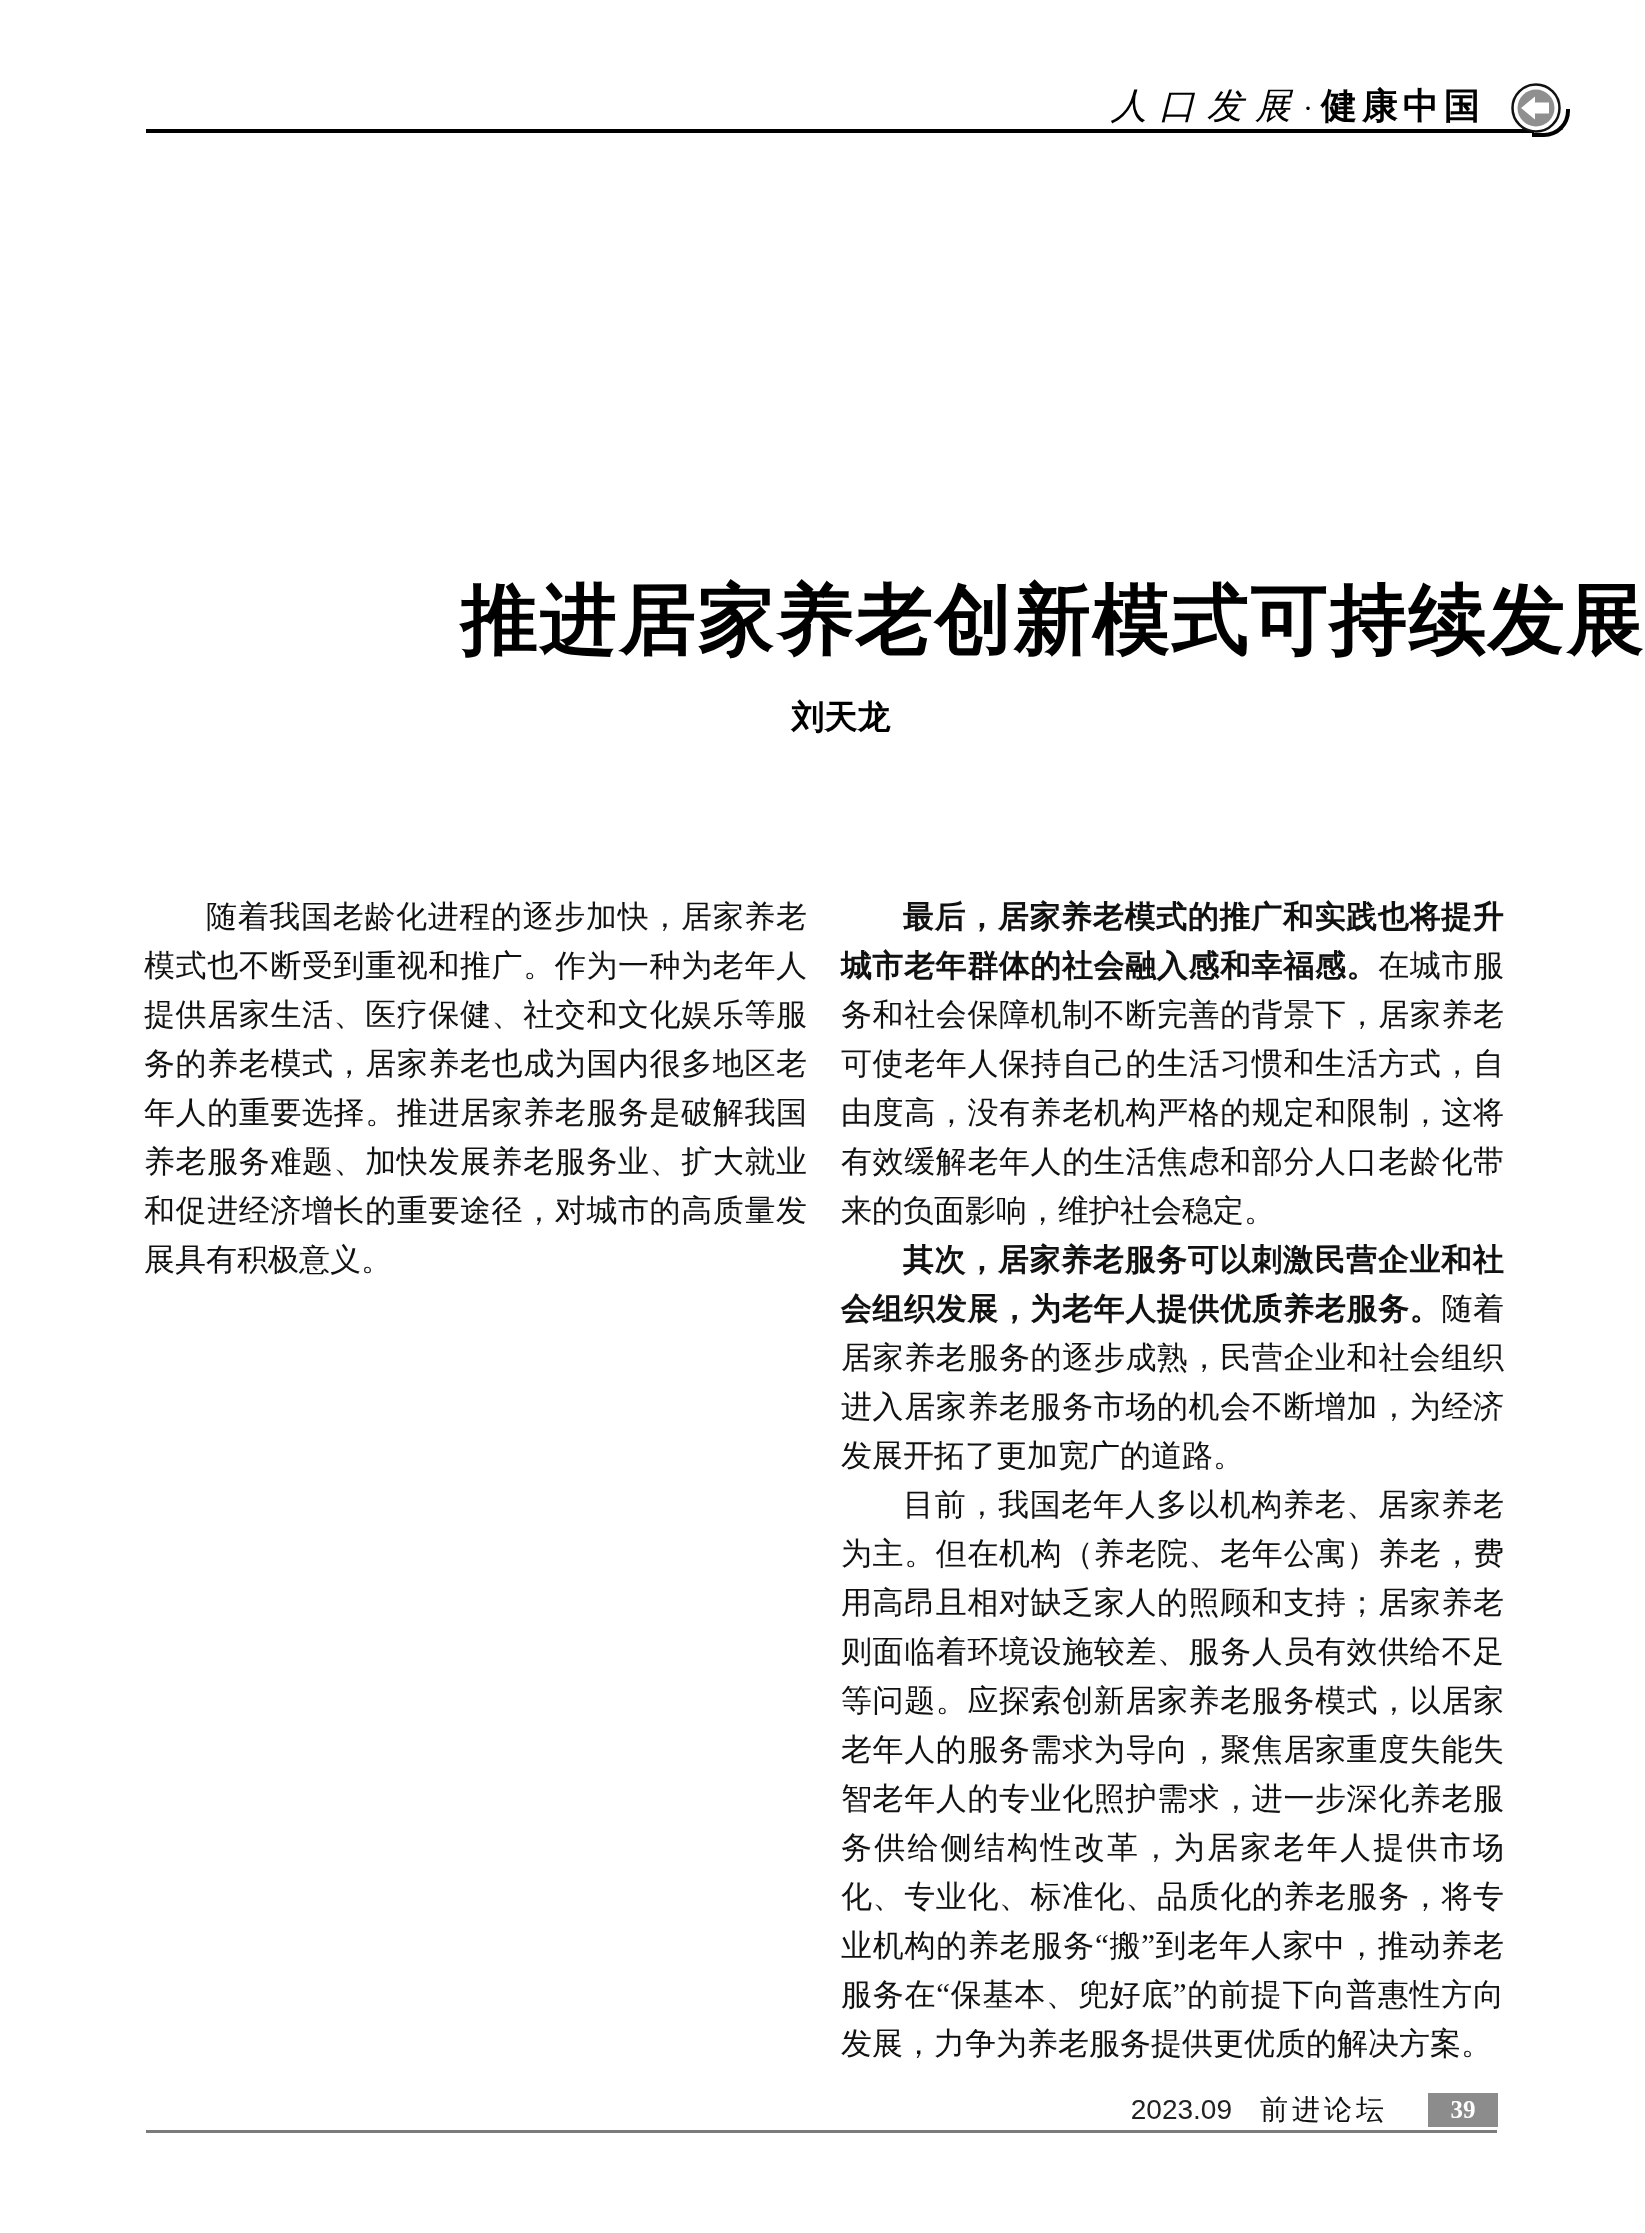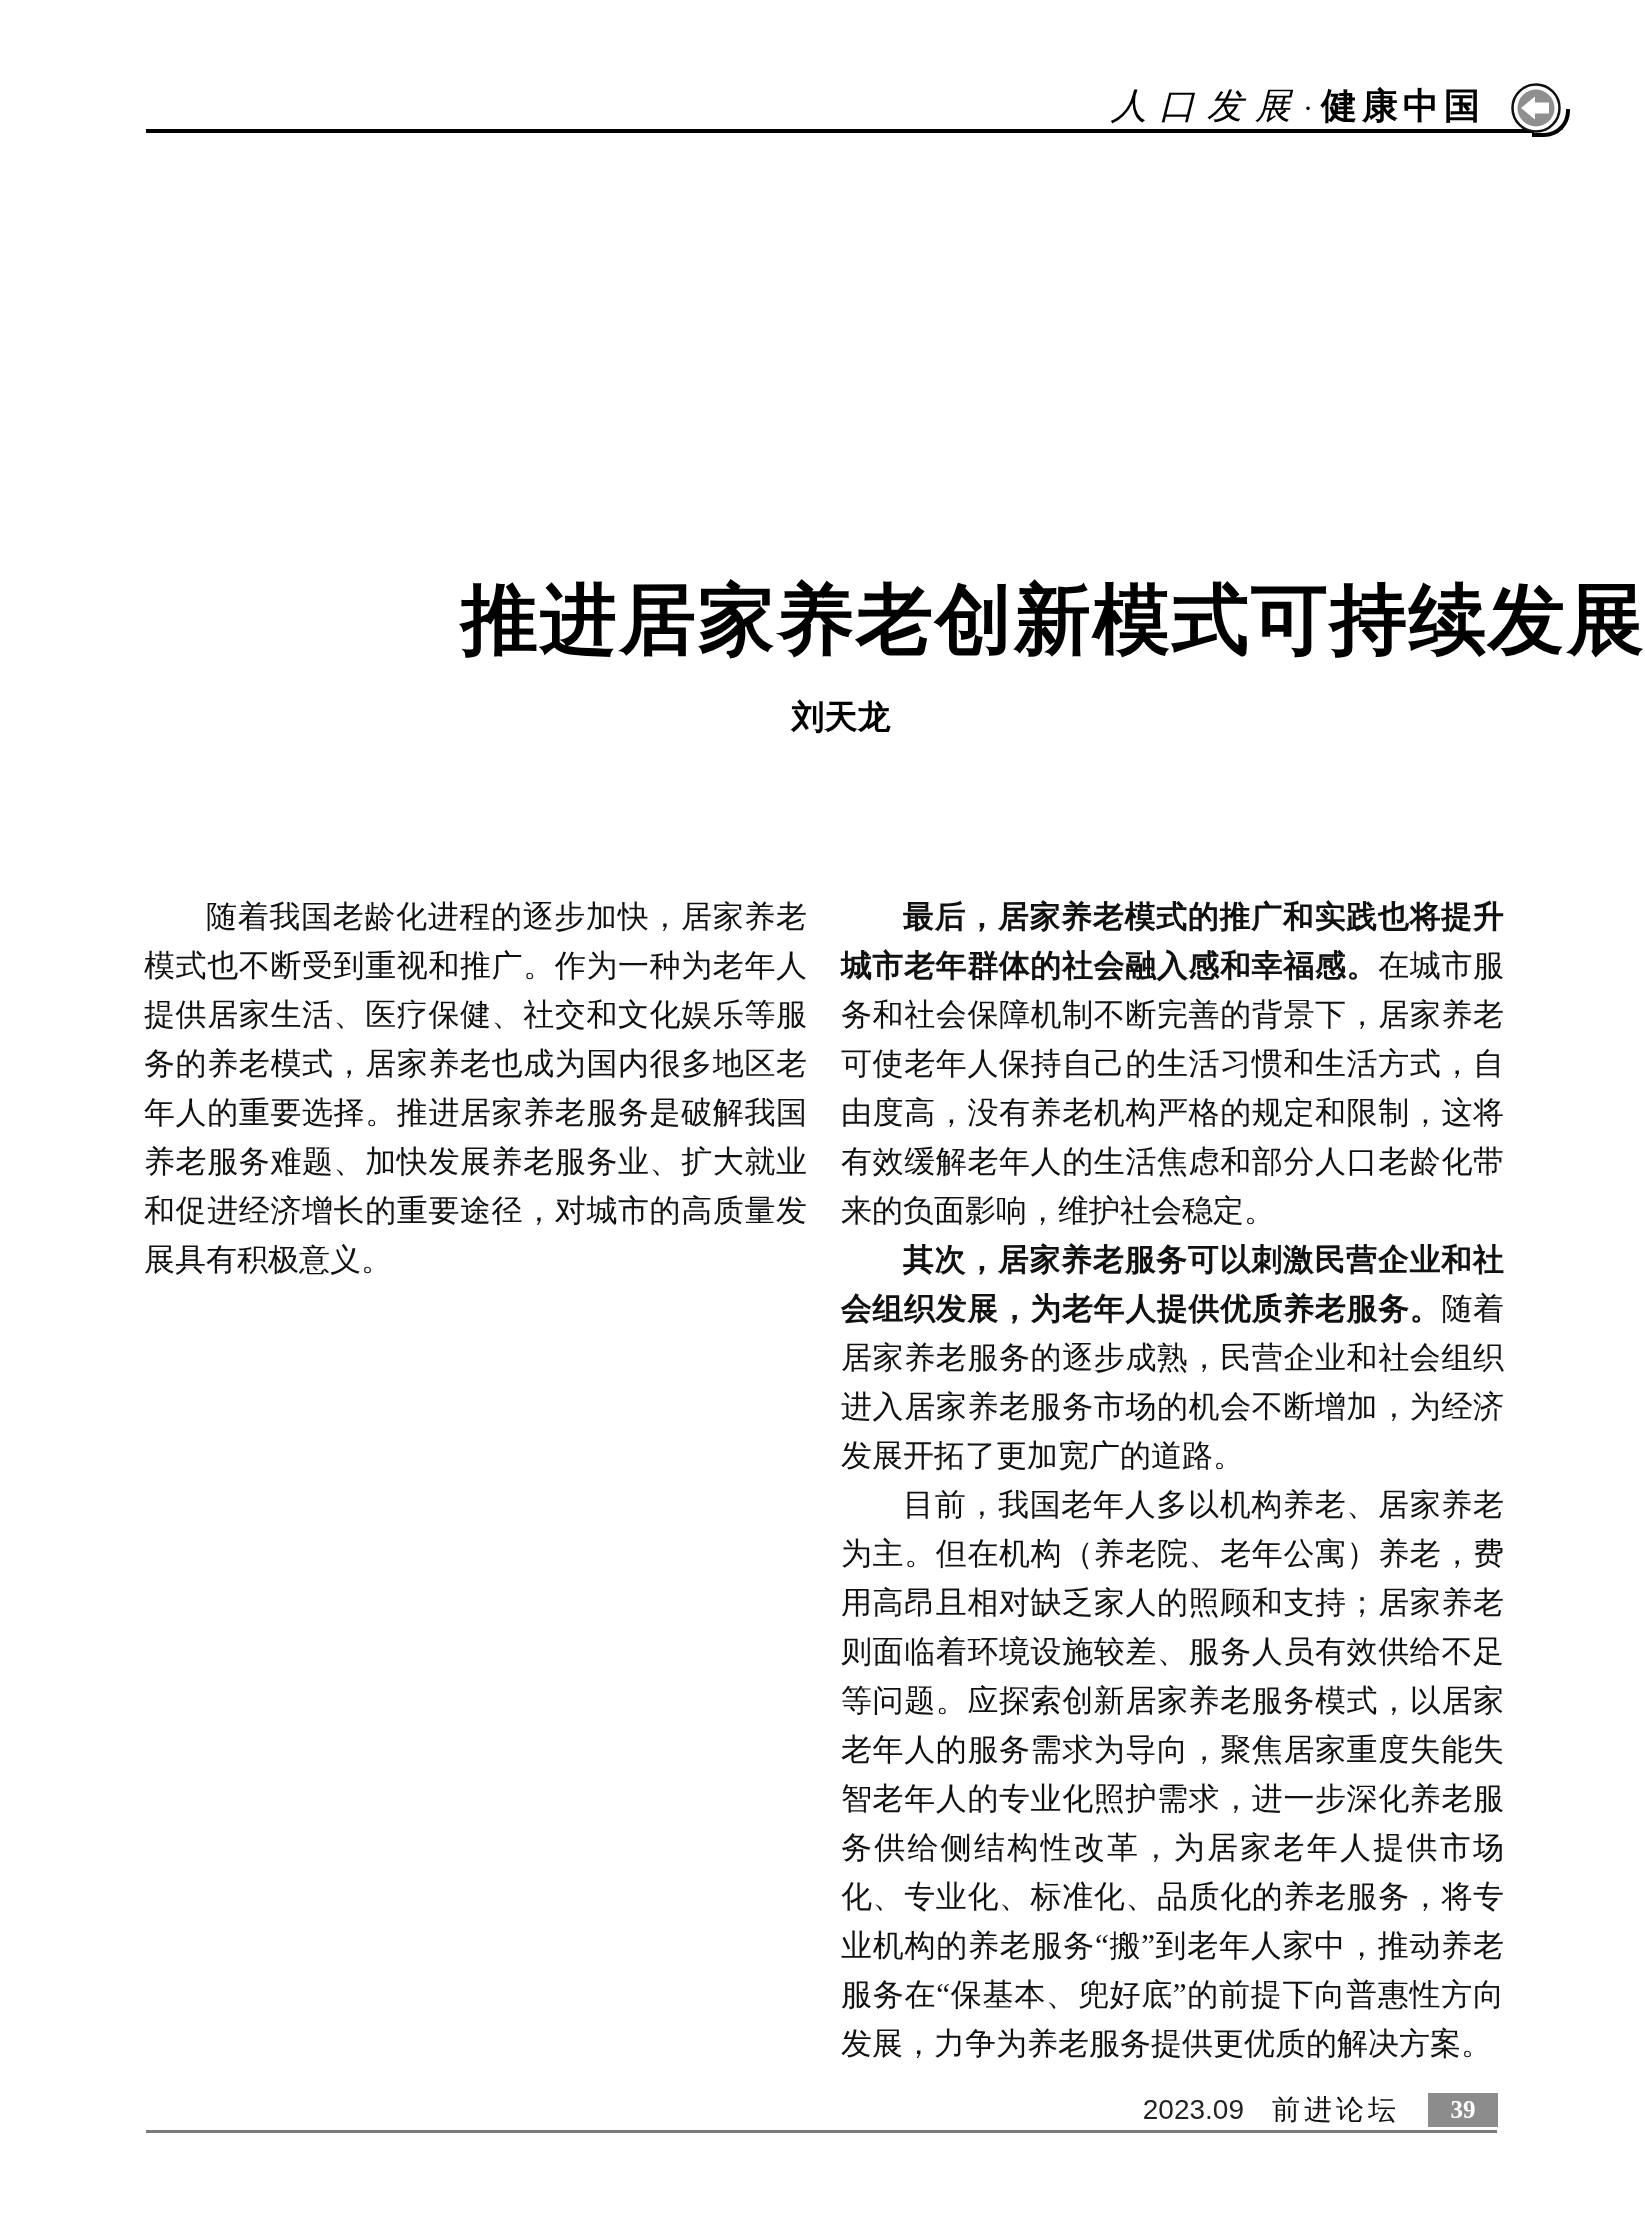--- a/index.html
+++ b/index.html
@@ -80,21 +80,21 @@
   }
   .footer-issue {
     font-family:"Liberation Sans", sans-serif;
     font-size:28px; color:#222;
   }
   .footer-journal {
     font-family:"Liberation Serif", serif;
     font-size:28px; color:#111; margin-left:28px; letter-spacing:4px;
   }
   .footer-pagebox {
-    margin-left:28px;
+    margin-left:40px;
     width:70px; height:34px;
     background:#8c8c8c;
     display:flex; align-items:center; justify-content:center;
     font-family:"Liberation Serif", serif;
     font-weight:bold; font-size:25px; color:#ffffff;
   }
 </style>
 </head>
 <body>
 

